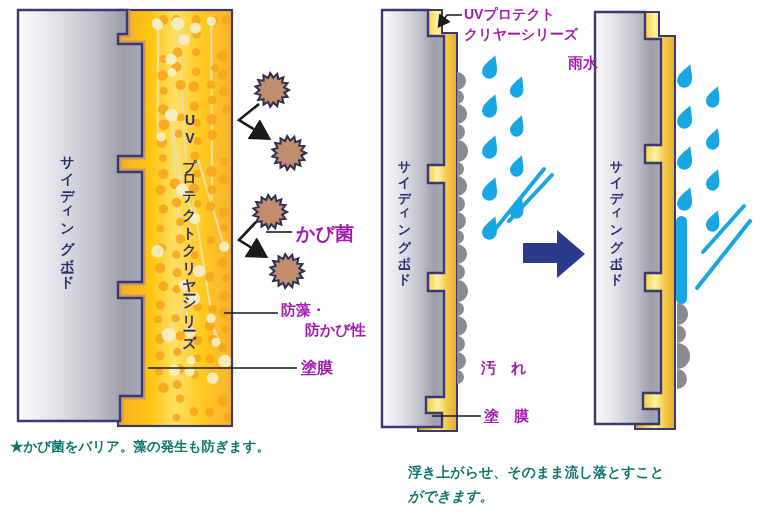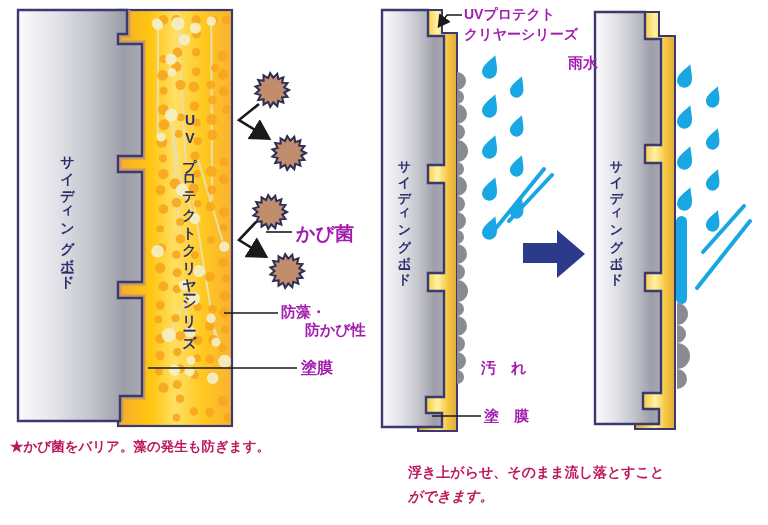--- a/index.html
+++ b/index.html
@@ -1,20 +1,20 @@
 <!DOCTYPE html>
 <html><head>
 <meta charset="utf-8">
 <style>
   html,body{margin:0;padding:0;background:#ffffff;}
   #scene{position:relative;width:768px;height:525px;background:#ffffff;overflow:hidden;
          font-family:"Liberation Sans",sans-serif;}
   #scene svg{position:absolute;left:0;top:0;}
   .lbl{position:absolute;font-weight:700;color:#a21caf;white-space:nowrap;line-height:1.15;}
-  .caption{position:absolute;font-weight:700;color:#be185d;white-space:nowrap;}
+  .caption{position:absolute;font-weight:700;color:#0f766e;white-space:nowrap;}
   .vtext{position:absolute;writing-mode:vertical-rl;text-orientation:upright;
          font-weight:700;color:#2b2f6e;white-space:nowrap;}
 </style>
 </head>
 <body>
 
 <div id="scene">
 
 <svg width="768" height="525" viewBox="0 0 768 525">
   <defs>
@@ -250,21 +250,21 @@
       <line x1="697" y1="288" x2="750" y2="221"></line>
       <line x1="703" y1="252" x2="744" y2="206"></line>
     </g>
   </g>
 </svg>
 
   <div class="vtext" style="left:59px;top:146px;font-size:14px;letter-spacing:1px;">サイディングボード</div>
   <div class="vtext" style="left:181px;top:112px;font-size:14px;letter-spacing:1.5px;">UVプロテクトクリヤーシリーズ</div>
 
   <div class="lbl" style="left:296px;top:223px;font-size:19px;">かび菌</div>
-  <div class="lbl" style="left:281px;top:303px;font-size:15px;">防藻・</div>
+  <div class="lbl" style="left:281px;top:303px;font-size:15px;font-family:Liberation Mono, monospace;">防藻・</div>
   <div class="lbl" style="left:281px;top:321px;font-size:15px;padding-left:24px;">防かび性</div>
   <div class="lbl" style="left:301px;top:359px;font-size:16px;">塗膜</div>
   <div class="caption" style="left:10px;top:438px;font-size:13.5px;">★かび菌をバリア。藻の発生も防ぎます。</div>
 
   <div class="lbl" style="left:464px;top:6px;font-size:14px;">UVプロテクト</div>
   <div class="lbl" style="left:464px;top:26px;font-size:14px;">クリヤーシリーズ</div>
   <div class="lbl" style="left:527px;top:54px;font-size:15px;margin-left:41px;">雨水</div>
   <div class="vtext" style="left:395px;top:152px;font-size:13px;letter-spacing:1px;">サイディングボード</div>
   <div class="vtext" style="left:607px;top:152px;font-size:13px;letter-spacing:1px;">サイディングボード</div>
   <div class="lbl" style="left:481px;top:359px;font-size:15px;">汚　れ</div>

